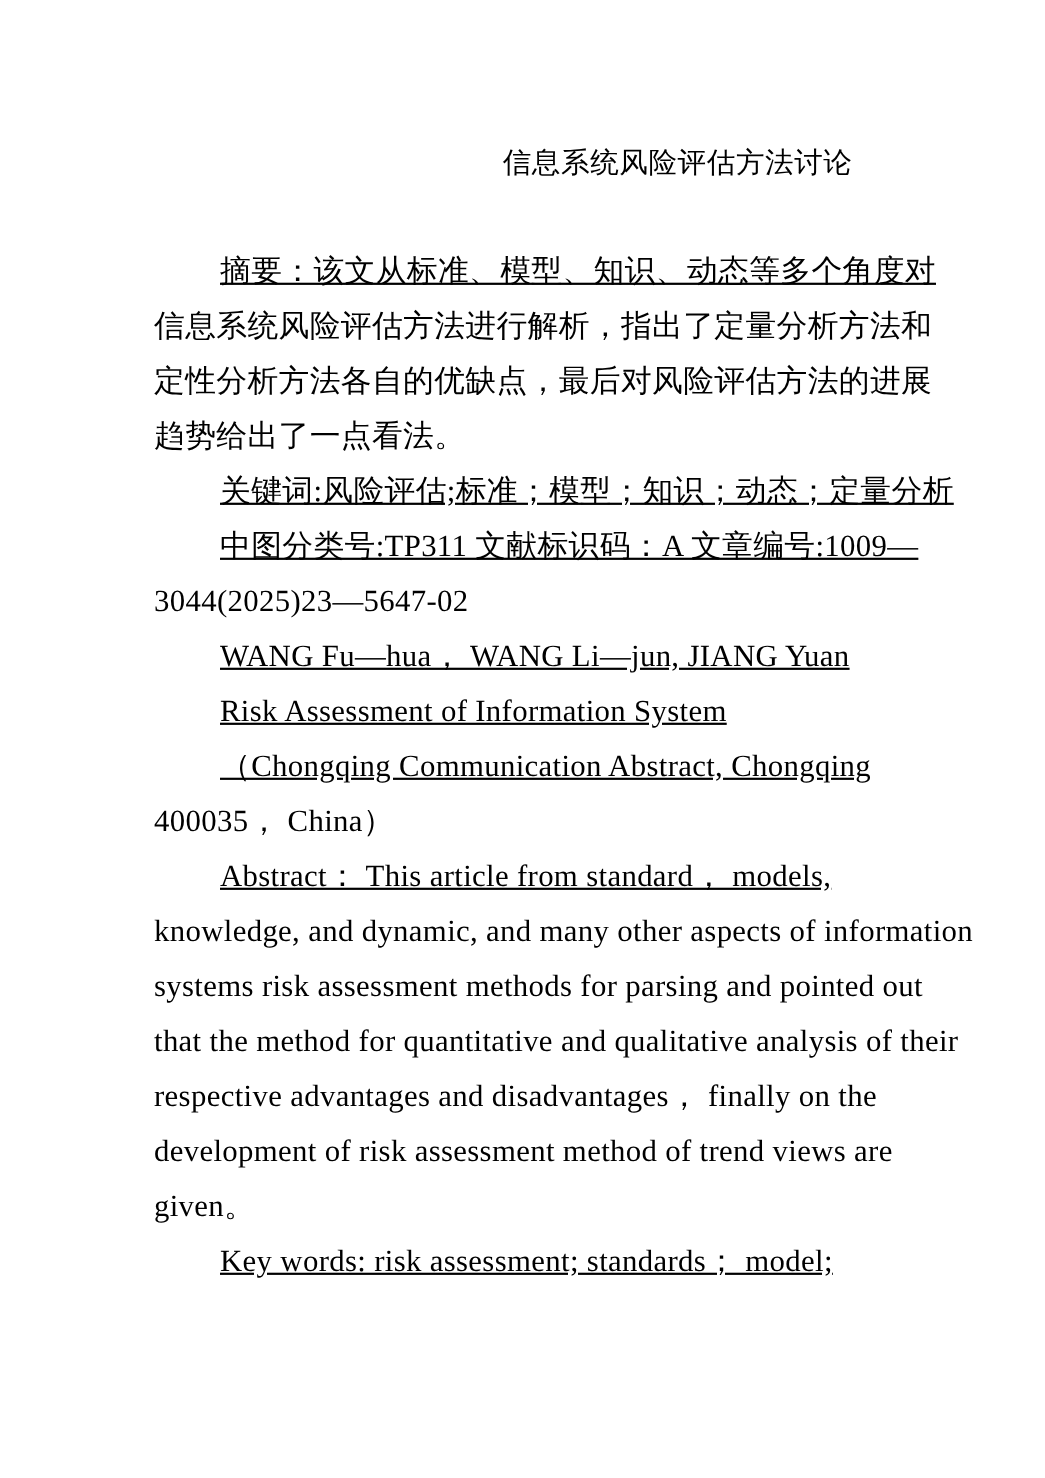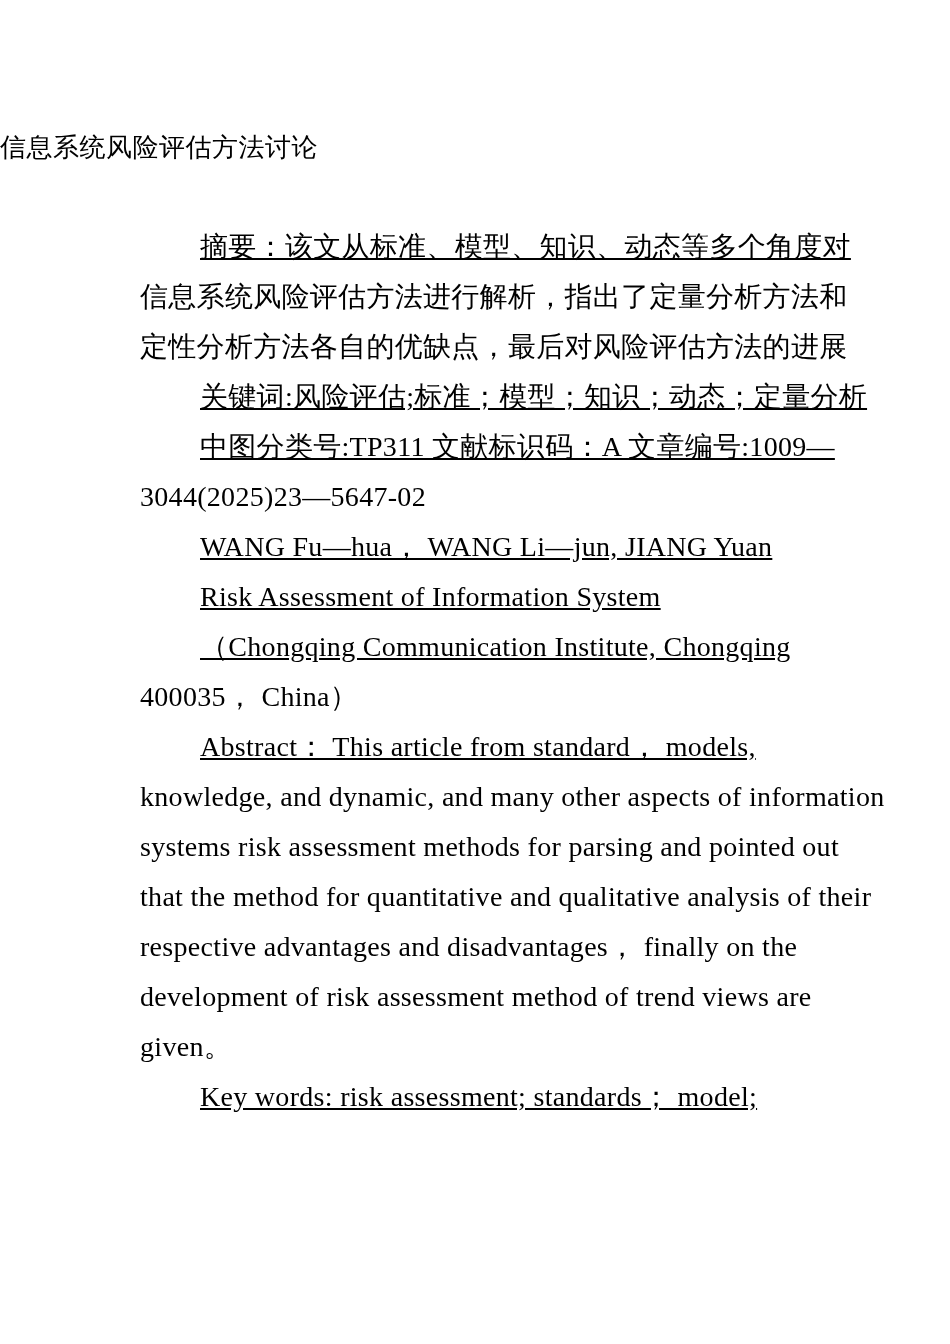--- a/index.html
+++ b/index.html
@@ -16,21 +16,21 @@
     font-family: "Liberation Serif", "DejaVu Serif", serif;
     color: #000000;
   }
   .doc-title {
     position: absolute;
     top: 123px;
     left: 0;
     width: 775px;
     height: 50px;
     line-height: 50px;
-    text-align: left;
+    text-align: right;
     font-size: 26px;
     letter-spacing: 0.5px;
     white-space: nowrap;
   }
   .doc-body {
     position: absolute;
     top: 222px;
     left: 140px;
     width: 684px;
   }
@@ -48,26 +48,27 @@
 </style>
 </head>
 <body>
 
 <div class="page">
   <div class="doc-title">信息系统风险评估方法讨论</div>
   <div class="doc-body">
       <div class="text-line indent">摘要：该文从标准、模型、知识、动态等多个角度对</div>
       <div class="text-line">信息系统风险评估方法进行解析，指出了定量分析方法和</div>
       <div class="text-line">定性分析方法各自的优缺点，最后对风险评估方法的进展</div>
+      <div class="text-line">趋势给出了一点看法。</div>
       <div class="text-line indent">关键词:风险评估;标准；模型；知识；动态；定量分析</div>
       <div class="text-line indent">中图分类号:TP311 文献标识码：A 文章编号:1009—</div>
       <div class="text-line">3044(2025)23—5647-02</div>
       <div class="text-line indent">WANG Fu—hua， WANG Li—jun, JIANG Yuan</div>
       <div class="text-line indent">Risk Assessment of Information System</div>
-      <div class="text-line indent">（Chongqing Communication Institute, Chongqing</div>
+      <div class="text-line indent">（Chongqing Communication Abstract, Chongqing</div>
       <div class="text-line">400035， China）</div>
       <div class="text-line indent">Abstract： This article from standard， models,</div>
       <div class="text-line">knowledge, and dynamic, and many other aspects of information</div>
       <div class="text-line">systems risk assessment methods for parsing and pointed out</div>
       <div class="text-line">that the method for quantitative and qualitative analysis of their</div>
       <div class="text-line">respective advantages and disadvantages， finally on the</div>
       <div class="text-line">development of risk assessment method of trend views are</div>
       <div class="text-line">given。</div>
       <div class="text-line indent">Key words: risk assessment; standards； model;</div>
     </div>

